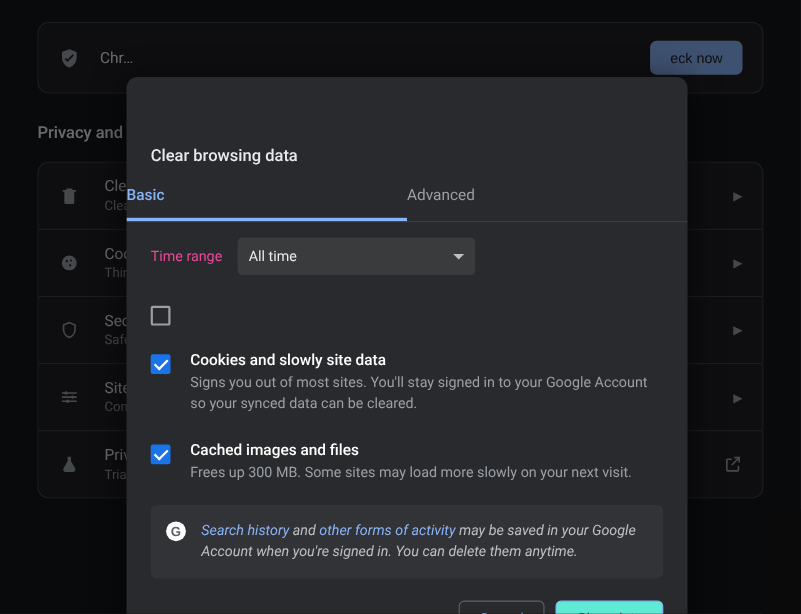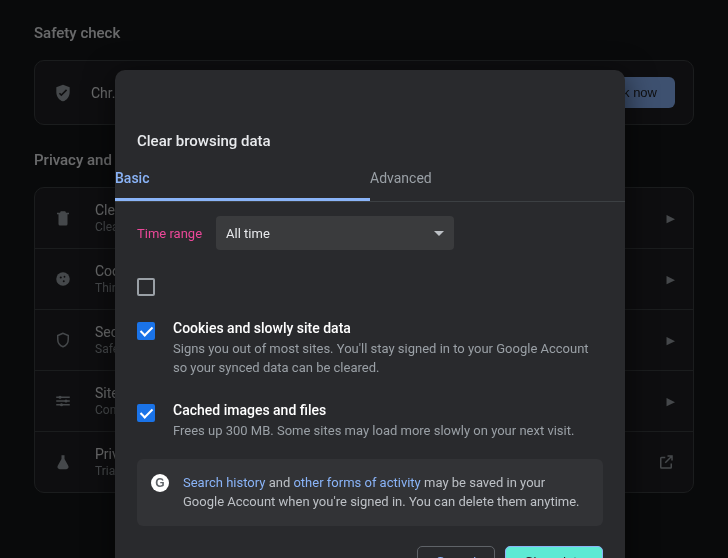--- a/index.html
+++ b/index.html
@@ -49,21 +49,21 @@
   .tab { flex:1; padding:10px 0 12px; font-size:14px; color:#9aa0a6; cursor:pointer;}
   .tab.active { color:#8ab4f8; font-weight:500;}
   .tabs-bar { display:flex; height:3px; }
   .tabs-bar .half { flex:1; }
   .tabs-bar .half.on { background:#8ab4f8; }
   .sep { height:1px; background:#3c4043; }
 
   .range { display:flex; align-items:center; gap:14px; padding:14px 22px 6px; }
   .range-label { color:#ec4899; font-size:13px; }
   .select {
-    background:#3a3b3d; border-radius:4px; width:238px; height:34px;
+    background:#3a3b3d; border-radius:4px; width:216px; height:34px;
     display:flex; align-items:center; padding:0 10px; color:#e8eaed;
     justify-content:space-between; cursor:pointer;
   }
   .caret { width:0;height:0;border-left:5px solid transparent;border-right:5px solid transparent;border-top:5px solid #bdc1c6; }
 
   .opts { padding: 8px 22px 0; }
   .opt { display:flex; gap:18px; padding:12px 0; }
   .cb {
     width:18px; height:18px; border:2px solid #9aa0a6; border-radius:2px;
     flex:0 0 18px; margin-top:2px; position:relative; cursor:pointer;
@@ -80,35 +80,34 @@
   .info {
     margin:6px 22px 0; background:#323336; border-radius:6px;
     display:flex; gap:14px; padding:14px; font-size:13px; line-height:1.5;
   }
   .g-icon {
     width:18px;height:18px;flex:0 0 18px;border-radius:50%;
     background:#fff;color:#5f6368;display:flex;align-items:center;justify-content:center;
     font-weight:bold;font-family:Arial;font-size:12px;margin-top:1px;
   }
   .info a { color:#8ab4f8; text-decoration:none; }
-  .info .msg { color:#bdc1c6; }
+  .info .msg { color:#bdc1c6;font-style:italic; }
 
   .actions { display:flex; justify-content:flex-end; gap:10px; padding:20px 22px 22px; }
   .btn {
     border-radius:5px; padding:7px 18px; font-size:13px; cursor:pointer;
     background:transparent; border:1px solid #5f6368; color:#8ab4f8;
   }
   .btn.primary { background:#5eead4; color:#202124; border-color:#8ab4f8; font-weight:500;}
   svg { display:block; }
 </style>
 </head>
 <body>
 
 <div class="bg">
-  <div class="section-title">Safety check</div>
   <div class="card">
     <span class="row-icon">
       <svg width="20" height="20" viewBox="0 0 24 24" fill="#9aa0a6">
           <path d="M12 2 4 5v6c0 5 3.4 9.7 8 11 4.6-1.3 8-6 8-11V5l-8-3zm-2 14-3-3 1.4-1.4L10 13.2l5.6-5.6L17 9l-7 7z"></path>
         </svg>
     </span>
     <span style="color:#e8eaed;font-size:14px">Chr…</span>
     <button class="btn-blue">eck now</button>
   </div>
 

